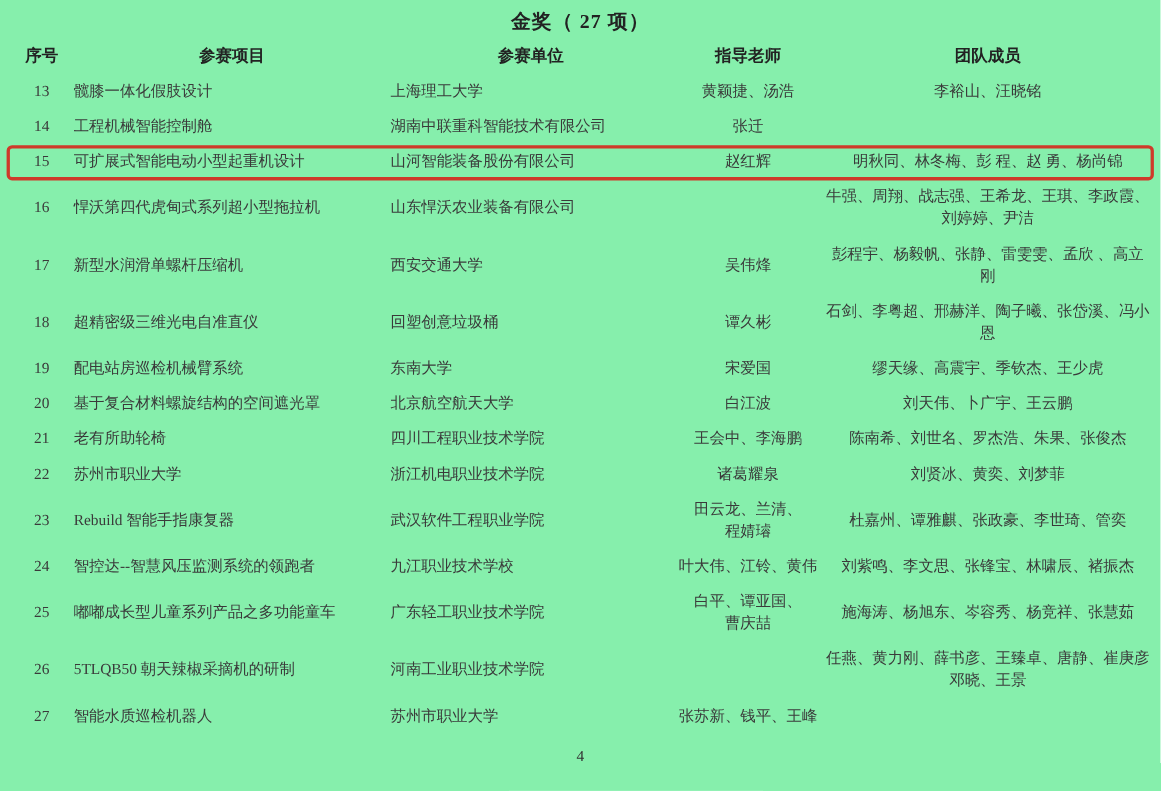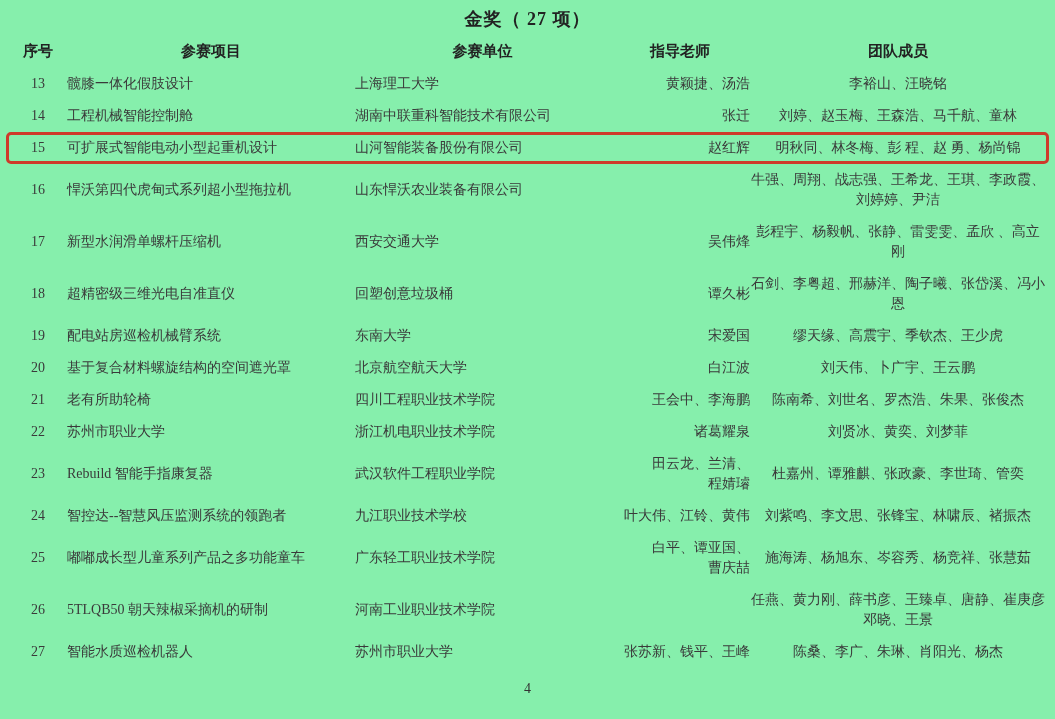--- a/index.html
+++ b/index.html
@@ -12,21 +12,21 @@
     letter-spacing:1px;color:#222;
   }
   .tbl{margin:2px 6px 0 6px;}
   .row{display:flex;align-items:center;border:3px solid transparent;border-radius:5px;padding:3px 0;}
   .row.hdr{padding:5px 0 4px 0;}
   .hdr .cell{font-weight:bold;font-size:15px;text-align:center;color:#222;}
   .cell{font-size:14px;line-height:20px;white-space:pre-line;}
   .c-no{width:58px;flex:none;text-align:center;}
   .c-project{width:288px;flex:none;text-align:left;}
   .c-unit{width:255px;flex:none;text-align:left;}
-  .c-advisor{width:140px;flex:none;text-align:right;}
+  .c-advisor{width:140px;flex:none;text-align:center;}
   .c-team{flex:1;min-width:0;text-align:center;}
   .row.highlight{border-color:#cf3a2a;}
   .pagenum{position:absolute;left:0;right:0;bottom:22px;text-align:center;font-size:14px;color:#333;}
 </style>
 </head>
 <body>
 
 <div class="page">
 
   <div class="doc-title">金奖（ 27 项）</div>
@@ -47,21 +47,20 @@
       <div class="cell c-unit">上海理工大学</div>
       <div class="cell c-advisor">黄颖捷、汤浩</div>
       <div class="cell c-team">李裕山、汪晓铭</div>
     </div>
 
     <div class="row">
       <div class="cell c-no">14</div>
       <div class="cell c-project">工程机械智能控制舱</div>
       <div class="cell c-unit">湖南中联重科智能技术有限公司</div>
       <div class="cell c-advisor">张迁</div>
-      <div class="cell c-team">刘婷、赵玉梅、王森浩、马千航、童林</div>
     </div>
 
     <div class="row highlight">
       <div class="cell c-no">15</div>
       <div class="cell c-project">可扩展式智能电动小型起重机设计</div>
       <div class="cell c-unit">山河智能装备股份有限公司</div>
       <div class="cell c-advisor">赵红辉</div>
       <div class="cell c-team">明秋同、林冬梅、彭 程、赵 勇、杨尚锦</div>
     </div>
 
@@ -155,20 +154,19 @@
       <div class="cell c-advisor"></div>
       <div class="cell c-team">任燕、黄力刚、薛书彦、王臻卓、唐静、崔庚彦
 邓晓、王景</div>
     </div>
 
     <div class="row">
       <div class="cell c-no">27</div>
       <div class="cell c-project">智能水质巡检机器人</div>
       <div class="cell c-unit">苏州市职业大学</div>
       <div class="cell c-advisor">张苏新、钱平、王峰</div>
-      <div class="cell c-team">陈桑、李广、朱琳、肖阳光、杨杰</div>
     </div>
 
   </div>
 
   <div class="pagenum">4</div>
 
 </div>
 
 </body></html>

